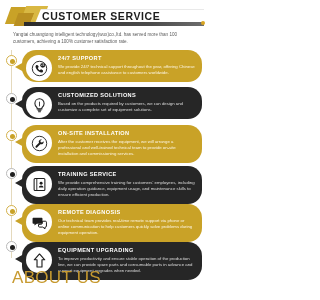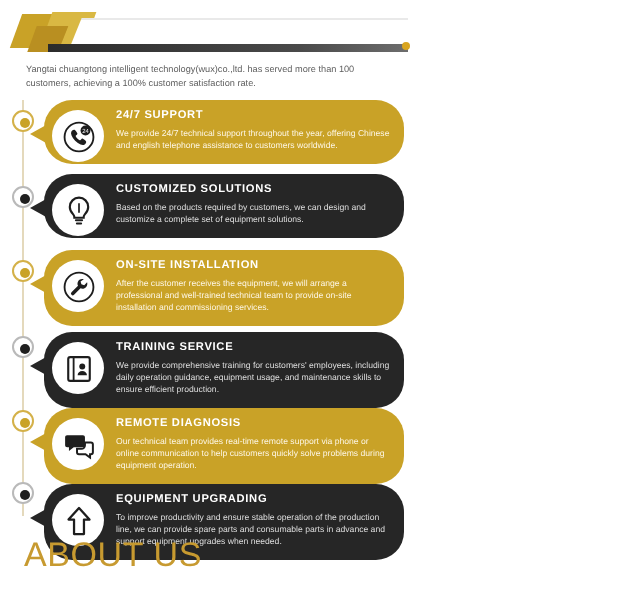--- a/index.html
+++ b/index.html
@@ -188,20 +188,21 @@
 </style>
 </head>
 <body>
 
 <div class="header">
   <div class="ribbon-a"></div>
   <div class="ribbon-b"></div>
   <div class="ribbon-c"></div>
   <div class="title-bar"></div>
   <div class="title-slash"></div>
+  <div class="title-text">CUSTOMER SERVICE</div>
   <div class="title-rule"></div>
   <div class="title-rule-dot"></div>
 </div>
 
 <div class="intro">Yangtai chuangtong intelligent technology(wux)co.,ltd. has served more than 100 customers, achieving a 100% customer satisfaction rate.</div>
 
 <div class="timeline-line"></div>
 <div class="tl-dot gold" style="top:55px">
     <i></i>
   </div>

